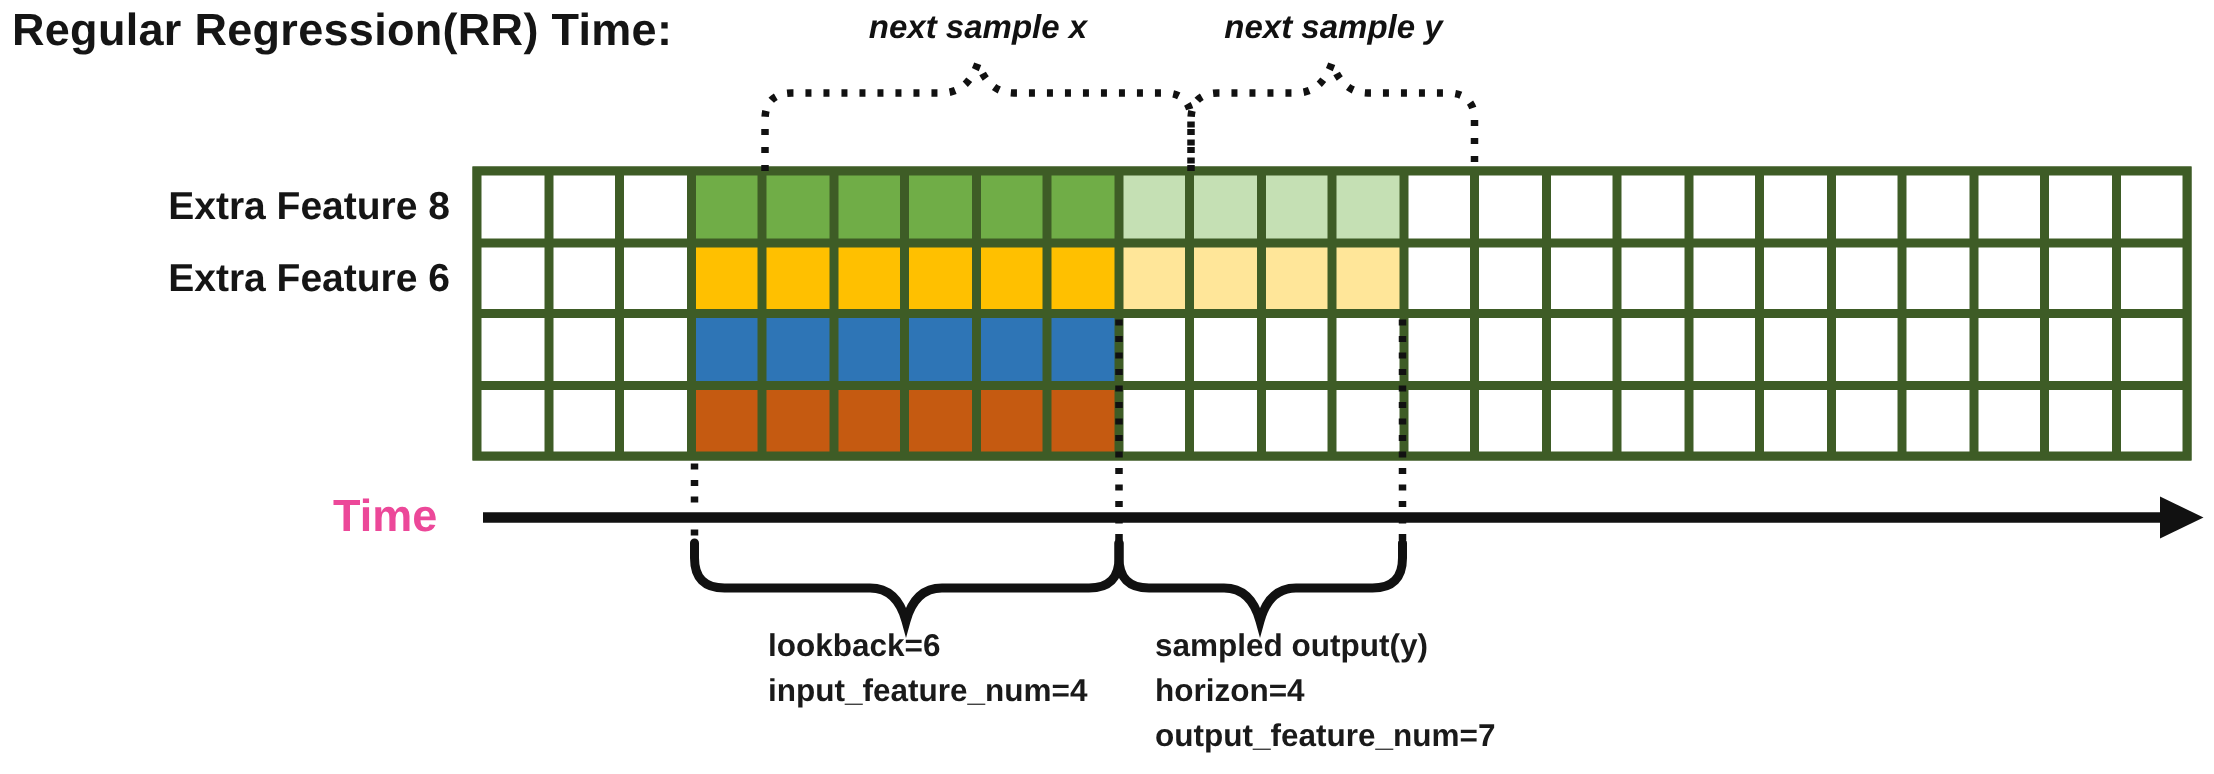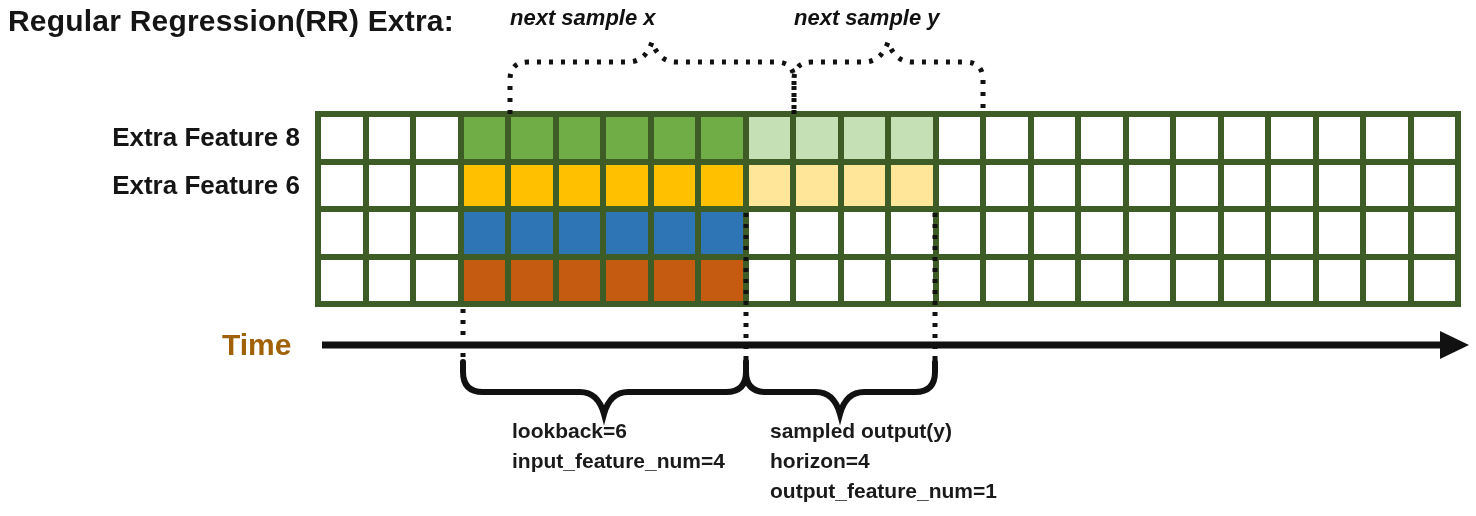--- a/index.html
+++ b/index.html
@@ -22,41 +22,41 @@
   }
   .grid{
     position:absolute;left:315px;top:111px;width:1146px;height:196px;
     box-sizing:border-box;border:6px solid #3e5c26;background:#3e5c26;
     display:grid;grid-template-columns:repeat(24,1fr);grid-template-rows:repeat(4,1fr);
     gap:6px;
   }
   .cell{background:#ffffff;}
   .overlay{position:absolute;left:0;top:0;pointer-events:none;}
   .ann-label{
-    position:absolute;top:5px;text-align:left;font-size:22px;font-weight:bold;
+    position:absolute;top:5px;text-align:center;font-size:22px;font-weight:bold;
     font-style:italic;color:#111;white-space:nowrap;
   }
   .ann-label.x{left:510px;width:284px;}
   .ann-label.y{left:794px;width:190px;}
   .time-label{
-    position:absolute;left:222px;top:328px;font-size:30px;font-weight:bold;color:#a16207;
+    position:absolute;left:222px;top:328px;font-size:30px;font-weight:bold;color:#ec4899;
   }
   .caption{
     position:absolute;top:416px;font-size:21px;font-weight:bold;color:#1a1a1a;
     line-height:30px;white-space:nowrap;
   }
   .caption.input{left:512px;}
   .caption.output{left:770px;}
 </style>
 </head>
 <body>
 
 <div id="stage">
 
-  <div class="title">Regular Regression(RR) Extra:</div>
+  <div class="title">Regular Regression(RR) Time:</div>
 
   <div class="ann-label x">next sample x</div>
   <div class="ann-label y">next sample y</div>
 
   <div class="row-labels">
       <div class="row-label">Extra Feature 8</div>
       <div class="row-label">Extra Feature 6</div>
     </div>
 
   <div class="grid" style="background: rgb(62, 92, 38); border-color: rgb(62, 92, 38);">
@@ -179,16 +179,16 @@
   <div class="time-label">Time</div>
 
   <div class="caption input">
     <div>lookback=6</div>
     <div>input_feature_num=4</div>
   </div>
 
   <div class="caption output">
     <div>sampled output(y)</div>
     <div>horizon=4</div>
-    <div>output_feature_num=1</div>
+    <div>output_feature_num=7</div>
   </div>
 
 </div>
 
 </body></html>

